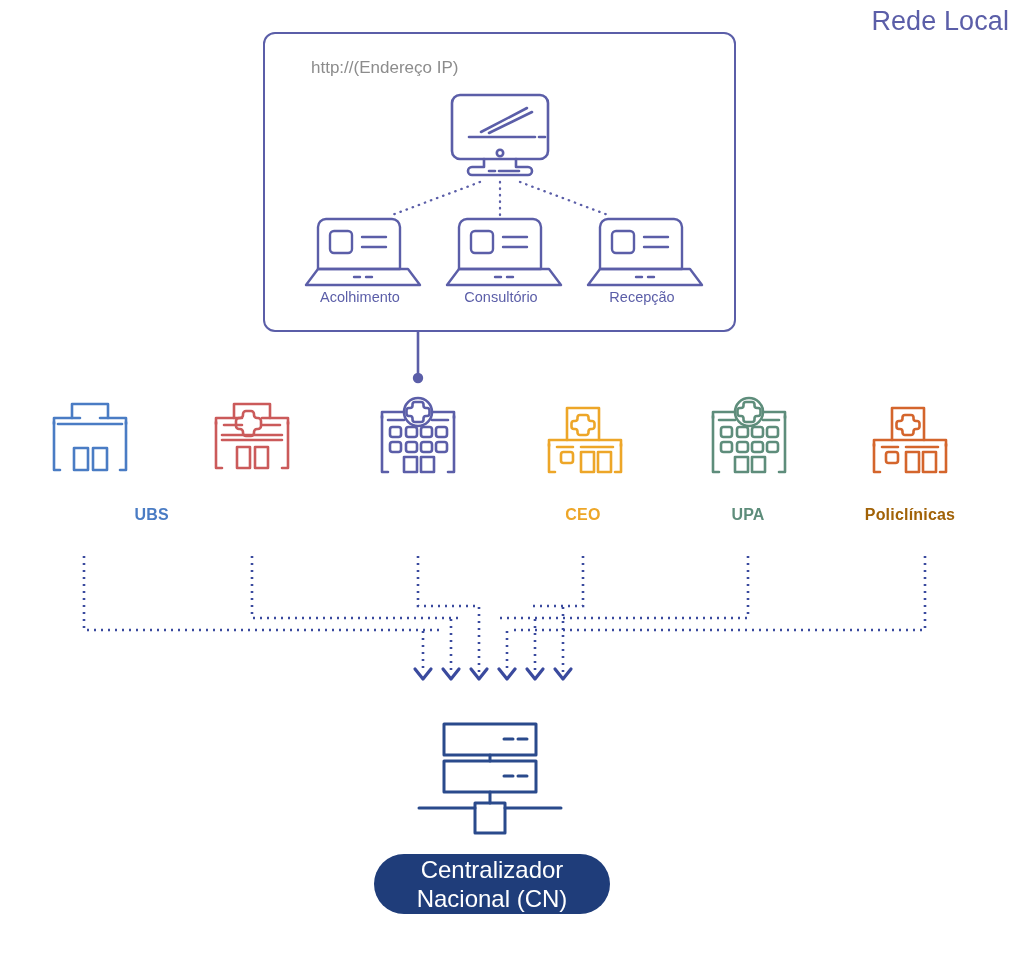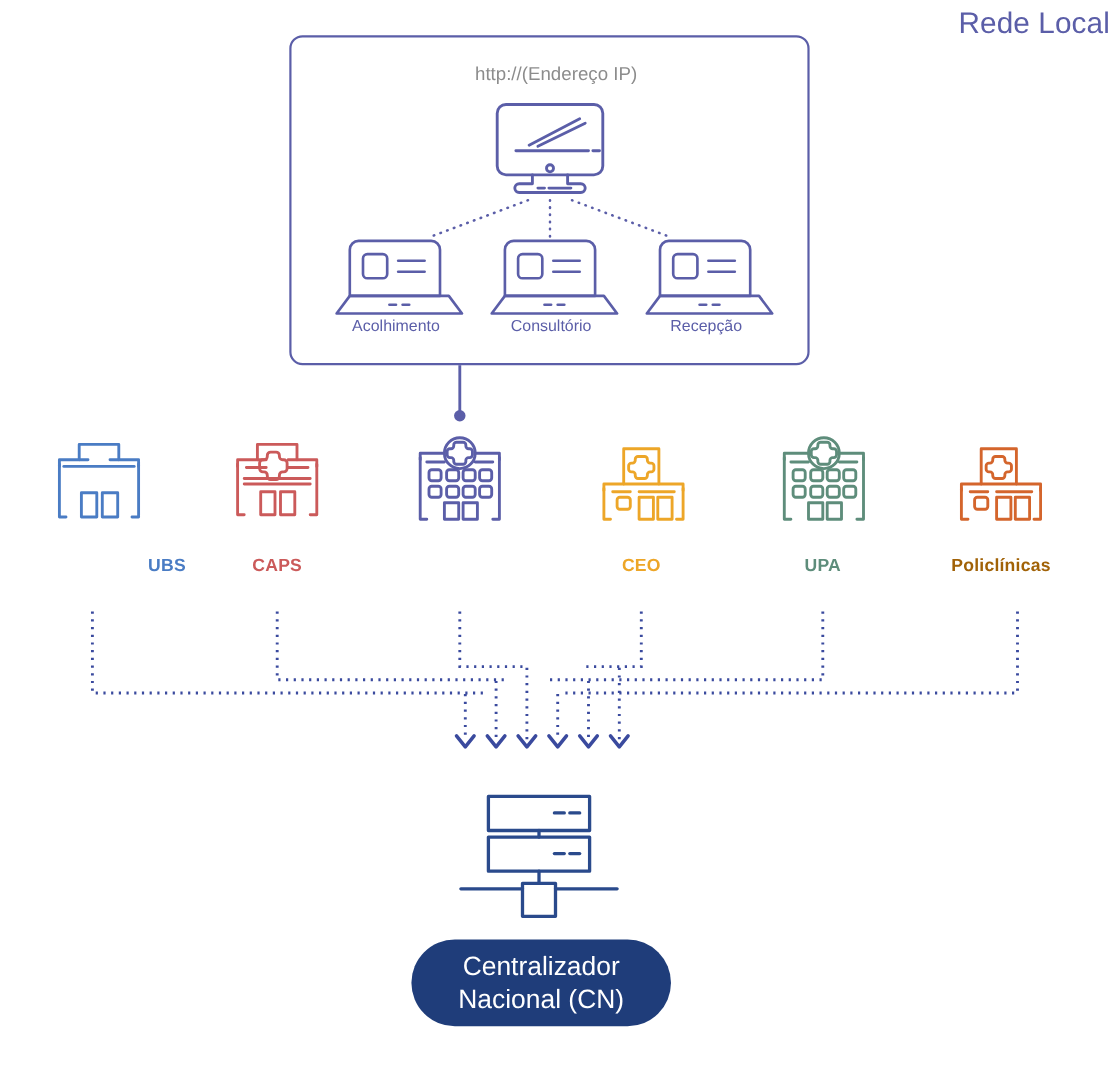--- a/index.html
+++ b/index.html
@@ -30,23 +30,24 @@
   }
   #rede-local-box {
     left: 263px; top: 32px;
     width: 473px; height: 300px;
     border: 2.2px solid #5b5ea8;
     border-radius: 12px;
     box-sizing: border-box;
   }
   #ip-label {
     left: 263px; top: 58px; width: 485px;
-    text-align: center;
+    text-align: left;
     font-size: 17px;
     color: #8c8c8c;
+    padding-left: 48px;
   }
 
   .node-label {
     font-size: 14.5px;
     color: #5b5ea8;
     text-align: center;
     width: 160px;
   }
 
   
@@ -55,21 +56,21 @@
     font-size: 16px;
     font-weight: bold;
     line-height: 1.24;
     margin-top: 9px;
     letter-spacing: .2px;
   }
 
   
   #cn-pill {
     left: 374px; top: 854px;
-    width: 236px; height: 79px;
+    width: 236px; height: 60px;
     background: #1f3d7a;
     border-radius: 42px;
     color: #ffffff;
     display: flex;
     align-items: center;
     justify-content: center;
     text-align: center;
     font-size: 24px;
     line-height: 1.22;
     box-sizing: border-box;
@@ -268,23 +269,20 @@
     </g>
   </svg>
 
   <div class="abs node-label" style="left:280px; top:289px;">Acolhimento</div>
   <div class="abs node-label" style="left:421px; top:289px;">Consultório</div>
   <div class="abs node-label" style="left:562px; top:289px;">Recepção</div>
 
   <div class="abs facility" style="left:9px; top:496px;text-align:right;">
     <div class="fac-label" style="color:#4a7cc4;">UBS</div>
   </div>
-  <div class="abs facility" style="left:172px; top:496px;">
-    <div class="fac-label" style="color:#cb5a5a;">CAPS</div>
-  </div>
   <div class="abs facility" style="left:503px; top:496px;">
     <div class="fac-label" style="color:#eda628;">CEO</div>
   </div>
   <div class="abs facility" style="left:668px; top:496px;">
     <div class="fac-label" style="color:#5e8d7b;">UPA</div>
   </div>
   <div class="abs facility" style="left:830px; top:496px;">
     <div class="fac-label" style="color:#a16207;">Policlínicas</div>
   </div>
 

